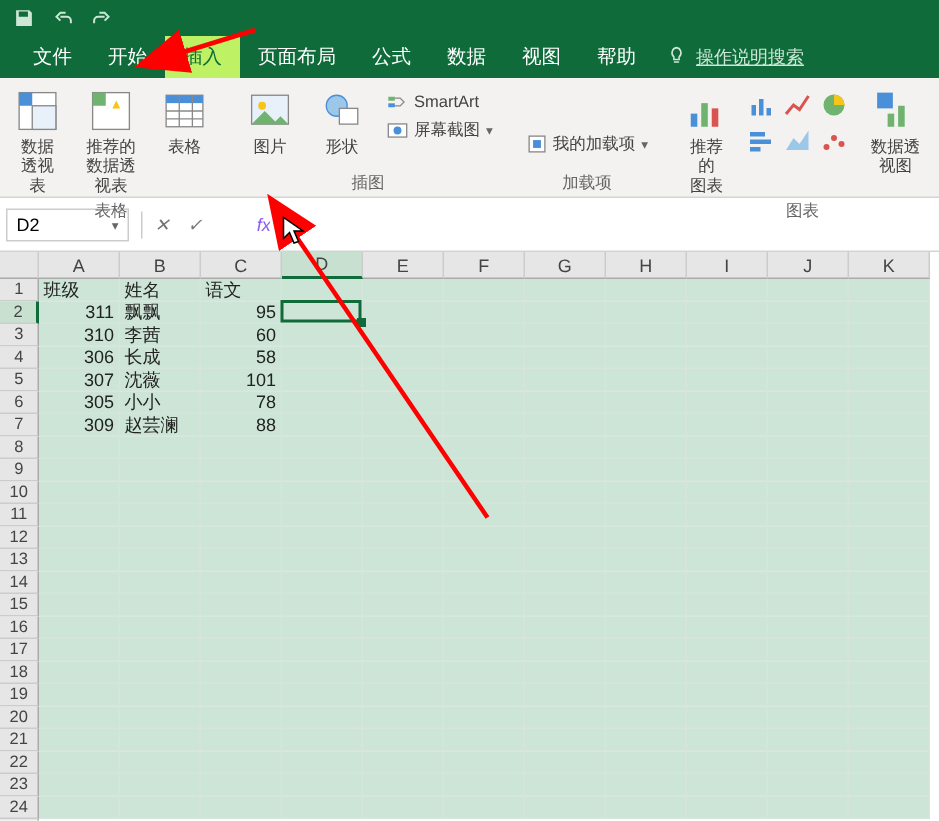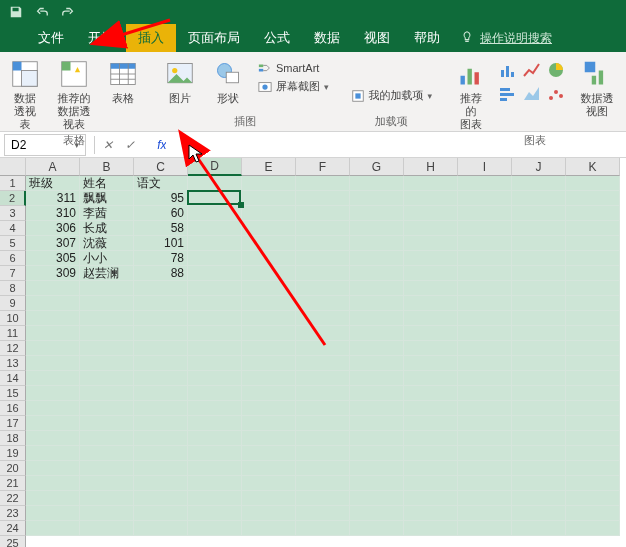--- a/index.html
+++ b/index.html
@@ -3,49 +3,49 @@
 <meta charset="utf-8">
 <style>
   * { box-sizing: border-box; margin: 0; padding: 0; }
   body { font-family: "Microsoft YaHei", "SimSun", sans-serif; font-size: 12px; background: #fff; width: 626px; height: 547px; overflow: hidden; position: relative; }
 
   
   .titlebar { background: #0f6b3a; height: 24px; display: flex; align-items: center; padding: 0 8px; color: #cde6d6; }
   .titlebar .qat-icon { width: 16px; height: 16px; margin-right: 10px; display: inline-flex; align-items: center; justify-content: center; }
 
   
-  .tabs { background: #0f6b3a; height: 28px; display: flex; align-items: stretch; padding-left: 26px; }
+  .tabs { background: #0f6b3a; height: 28px; display: flex; align-items: stretch; padding-left: 10px; }
   .tab { color: #fff; padding: 0 12px; display: flex; align-items: center; font-size: 13px; cursor: pointer; }
-  .tab.active { background: #eab308; color: #0f6b3a; }
+  .tab.active { background: #bef264; color: #0f6b3a; }
   .search-hint { color: #cde6d6; display: flex; align-items: center; margin-left: 8px; text-decoration: underline; }
   .search-hint .bulb { margin-right: 6px; }
 
   
   .ribbon { background: #f3f2f1; height: 80px; border-bottom: 1px solid #d4d4d4; display: flex; align-items: stretch; padding: 4px 6px 0 6px; }
   .group { display: flex; flex-direction: column; align-items: center; margin-right: 10px; position: relative; }
   .group-buttons { display: flex; align-items: flex-start; gap: 8px; }
   .big-btn { display: flex; flex-direction: column; align-items: center; justify-content: flex-start; min-width: 38px; padding: 2px 4px; cursor: pointer; }
   .big-btn .icon-slot { width: 32px; height: 32px; display: flex; align-items: center; justify-content: center; margin-bottom: 2px; }
   .big-btn .btn-label { font-size: 11px; color: #444; text-align: center; line-height: 13px; white-space: pre-line; }
   .group-label { font-size: 11px; color: #666; margin-top: auto; margin-bottom: 2px; }
   .sep { width: 1px; background: #d4d4d4; margin: 4px 4px 14px 4px; }
 
   .menu-strip { display: flex; flex-direction: column; justify-content: flex-start; gap: 2px; padding-top: 4px; }
   .menu-item { font-size: 11px; color: #444; display: flex; align-items: center; cursor: pointer; padding: 1px 2px; white-space: nowrap; }
   .menu-item .mini-icon { width: 14px; height: 14px; margin-right: 4px; display: inline-flex; align-items: center; justify-content: center; }
   .menu-item .caret { margin-left: 4px; font-size: 9px; color: #666; }
 
   
-  .fbar { display: flex; align-items: center; height: 26px; border-bottom: 1px solid #d4d4d4; background: #fff; }
+  .fbar { display: flex; align-items: center; height: 36px; border-bottom: 1px solid #d4d4d4; background: #fff; }
   .namebox { width: 82px; height: 22px; border: 1px solid #ccc; margin-left: 4px; display: flex; align-items: center; padding: 0 6px; font-size: 12px; justify-content: space-between; }
   .namebox .dd { font-size: 9px; color: #666; }
   .fx-sep { width: 1px; height: 18px; background: #ccc; margin: 0 8px; }
   .fx-icons { display: flex; align-items: center; gap: 12px; color: #777; }
   .fx-icons span { cursor: pointer; font-style: italic; }
-  .fx-label { margin-left: 10px; font-style: italic; color: #1d4ed8; }
+  .fx-label { margin-left: 24px; font-style: italic; color: #8b5cf6; }
   .formula-input { flex: 1; height: 22px; border: none; outline: none; padding: 0 6px; font-size: 12px; }
 
   
   .grid-wrap { display: flex; height: 394px; position: relative; }
   .corner { width: 26px; height: 18px; background: #e6e6e6; border-right: 1px solid #ccc; border-bottom: 1px solid #aaa; position: absolute; left: 0; top: 0; }
   .col-headers { position: absolute; left: 26px; top: 0; display: flex; height: 18px; }
   .col-h { width: 54px; background: #e6e6e6; border-right: 1px solid #ccc; border-bottom: 1px solid #aaa; display: flex; align-items: center; justify-content: center; font-size: 12px; color: #444; cursor: pointer; }
   .col-h.sel { background: #c8e0d0; border-bottom: 2px solid #0f6b3a; }
   .row-headers { position: absolute; left: 0; top: 18px; display: flex; flex-direction: column; width: 26px; }
   .row-h { height: 15px; background: #e6e6e6; border-right: 1px solid #aaa; border-bottom: 1px solid #ccc; display: flex; align-items: center; justify-content: center; font-size: 11px; color: #444; cursor: pointer; }

